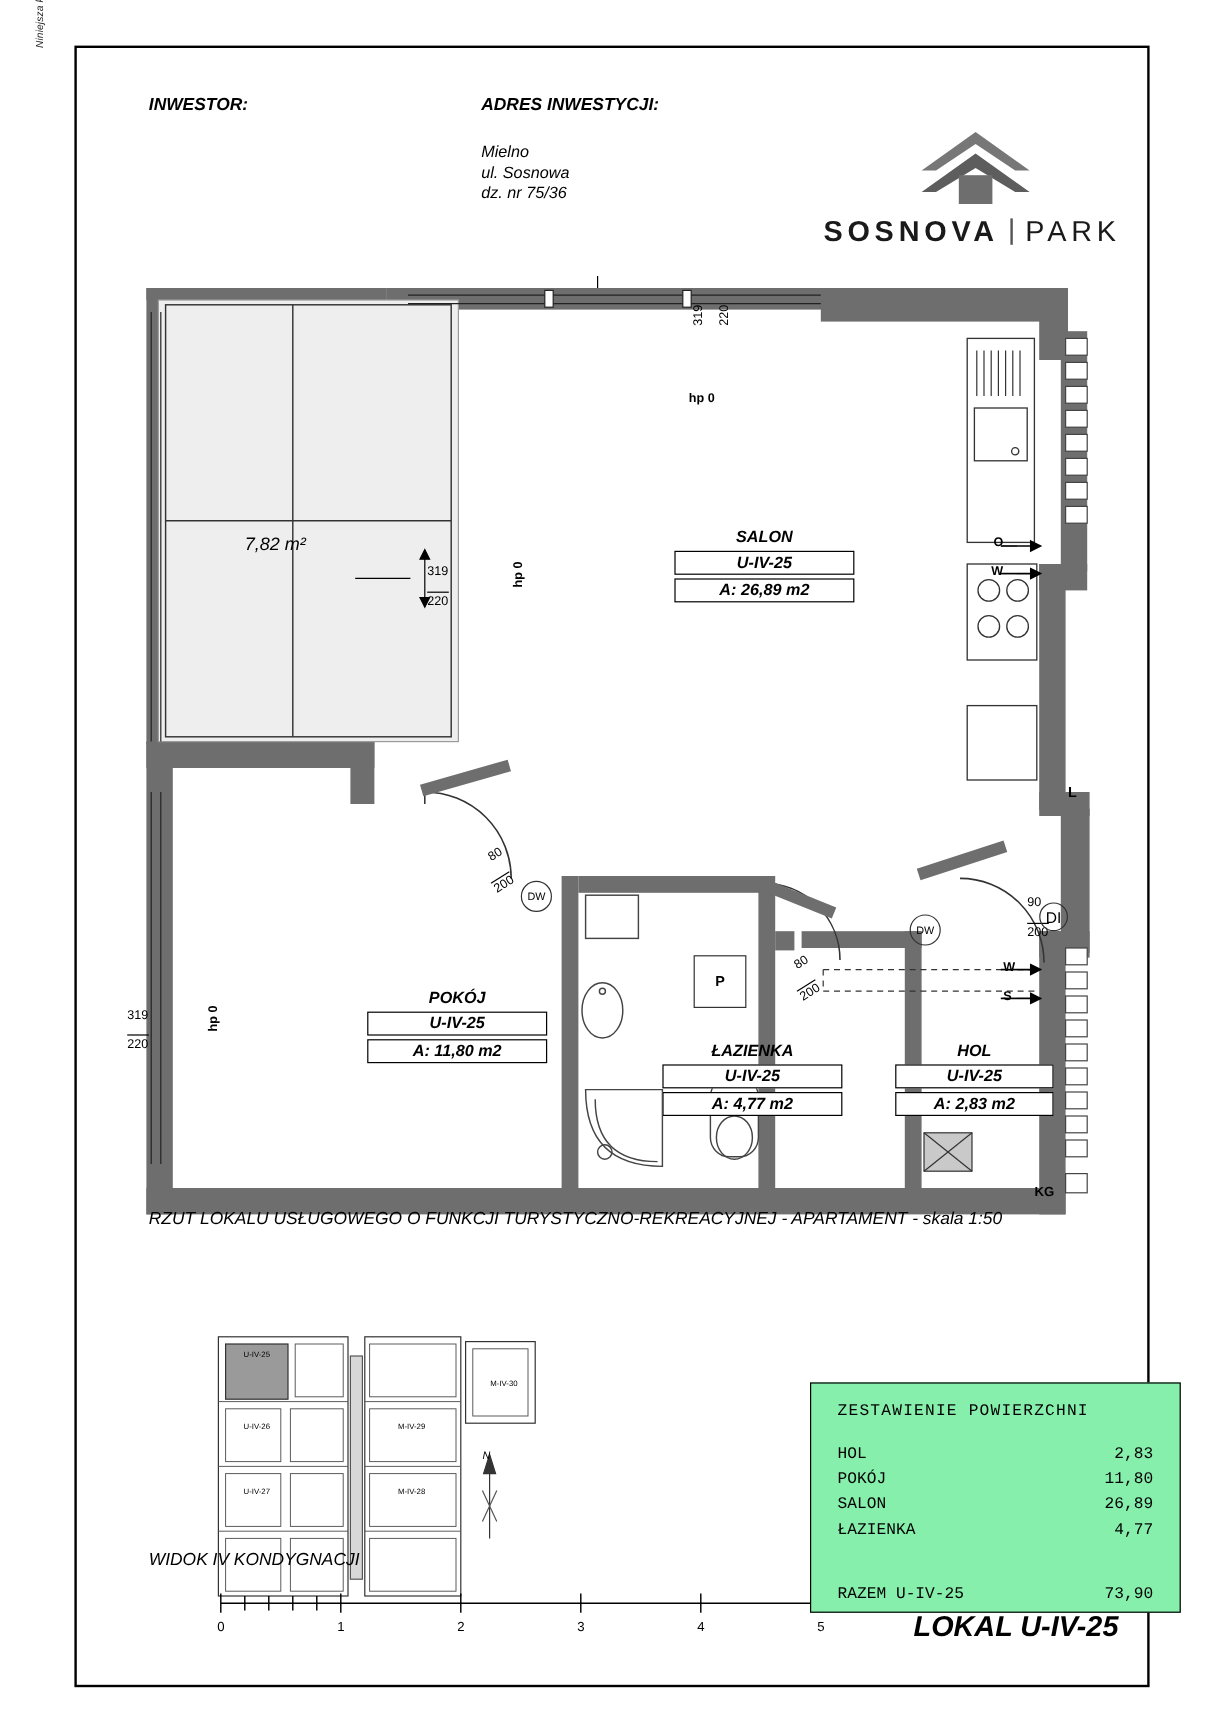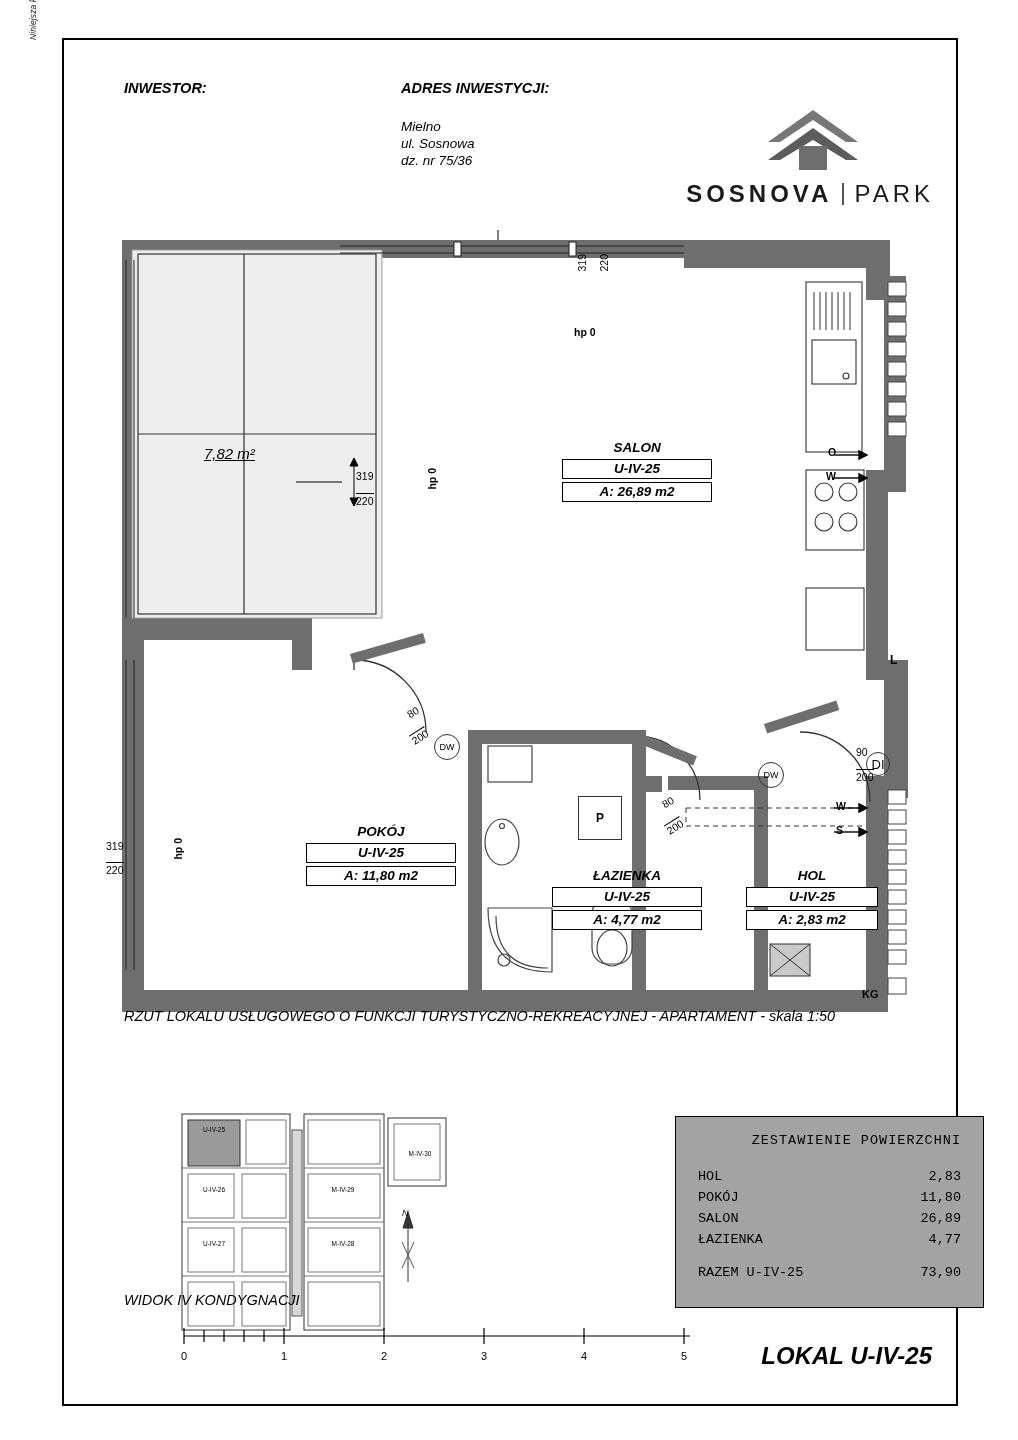--- a/index.html
+++ b/index.html
@@ -12,24 +12,24 @@
   .brand{position:absolute;right:22px;top:140px;font-size:24px;letter-spacing:4px;font-weight:600;color:#1a1a1a;text-align:center;}
   .brand .thin{font-weight:400;}
   .brand .bar{display:inline-block;width:2px;height:22px;background:#555;vertical-align:-3px;margin:0 10px;}
   .logo{position:absolute;right:96px;top:68px;width:94px;height:64px;}
   
   .plan{position:absolute;left:0;top:0;width:892px;height:1364px;}
   .room-tag{position:absolute;text-align:center;font-style:italic;font-weight:bold;font-size:13.5px;line-height:16px;}
   .room-tag .bx{border:1.4px solid #000;padding:1px 7px;margin-top:3px;display:block;background:#fff;}
   .dim{position:absolute;font-size:10.5px;font-family:"Liberation Sans",sans-serif;}
   .vtext{position:absolute;font-size:10.5px;writing-mode:vertical-rl;transform:rotate(180deg);}
-  .area-lbl{position:absolute;font-style:italic;font-size:15px;text-decoration:underline;}
+  .area-lbl{position:absolute;font-style:italic;font-size:15px;}
   .caption{position:absolute;font-style:italic;font-size:14.5px;}
   
-  .tbl{position:absolute;left:611px;top:1076px;width:307px;height:190px;border:1.4px solid #000;background:#a3a3a3;text-align:right;}
+  .tbl{position:absolute;left:611px;top:1112px;width:307px;height:190px;border:1.4px solid #000;background:#86efac;}
   .tbl-inner{font-family:"Liberation Mono",monospace;font-size:13.5px;padding:18px 22px;line-height:21px;}
   .trow{display:flex;justify-content:space-between;}
   .tbl-title{font-family:"Liberation Mono",monospace;font-size:13.5px;padding:16px 22px 0;letter-spacing:1px;}
   .footer-title{position:absolute;right:24px;bottom:34px;font-size:24px;font-style:italic;font-weight:bold;}
   .scalebar{position:absolute;left:118px;bottom:40px;width:510px;height:40px;}
   .mini{position:absolute;left:116px;top:1072px;width:270px;height:220px;}
   .mini-lbl{position:absolute;font-size:6.5px;text-align:center;}
   svg{display:block;}
 </style>
 </head>
@@ -348,21 +348,21 @@
         <span>11,80</span>
       </div>
       <div class="trow">
         <span>SALON</span>
         <span>26,89</span>
       </div>
       <div class="trow">
         <span>ŁAZIENKA</span>
         <span>4,77</span>
       </div>
-      <div class="trow" style="margin-top:12px;">
+      <div class="trow" style="margin-top:33px;">
         <span>RAZEM U-IV-25</span>
         <span>73,90</span>
       </div>
     </div>
   </div>
 
   <div class="footer-title">LOKAL U-IV-25</div>
 </div>
 
 </body></html>

